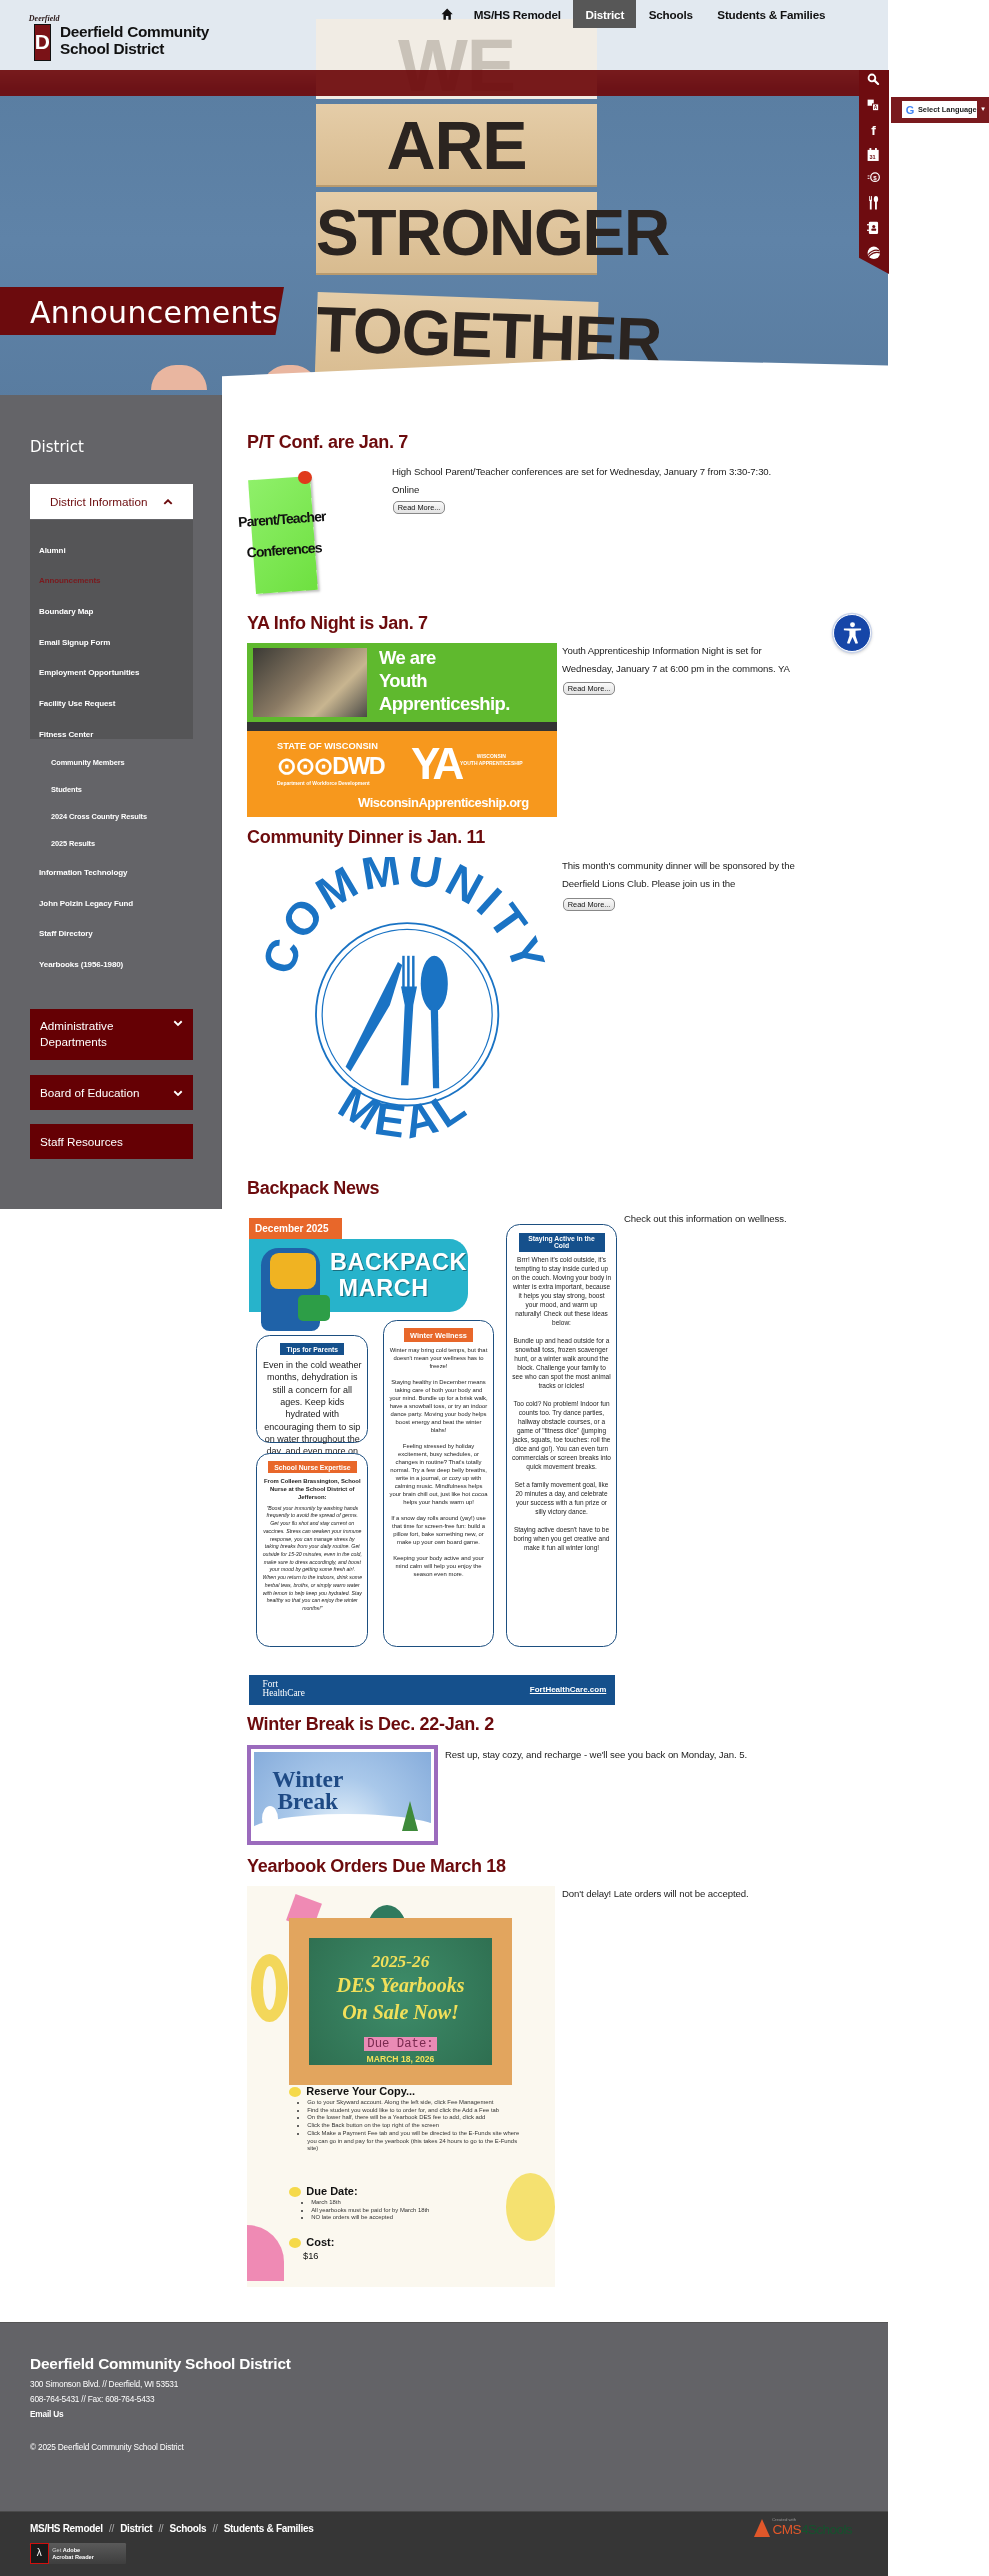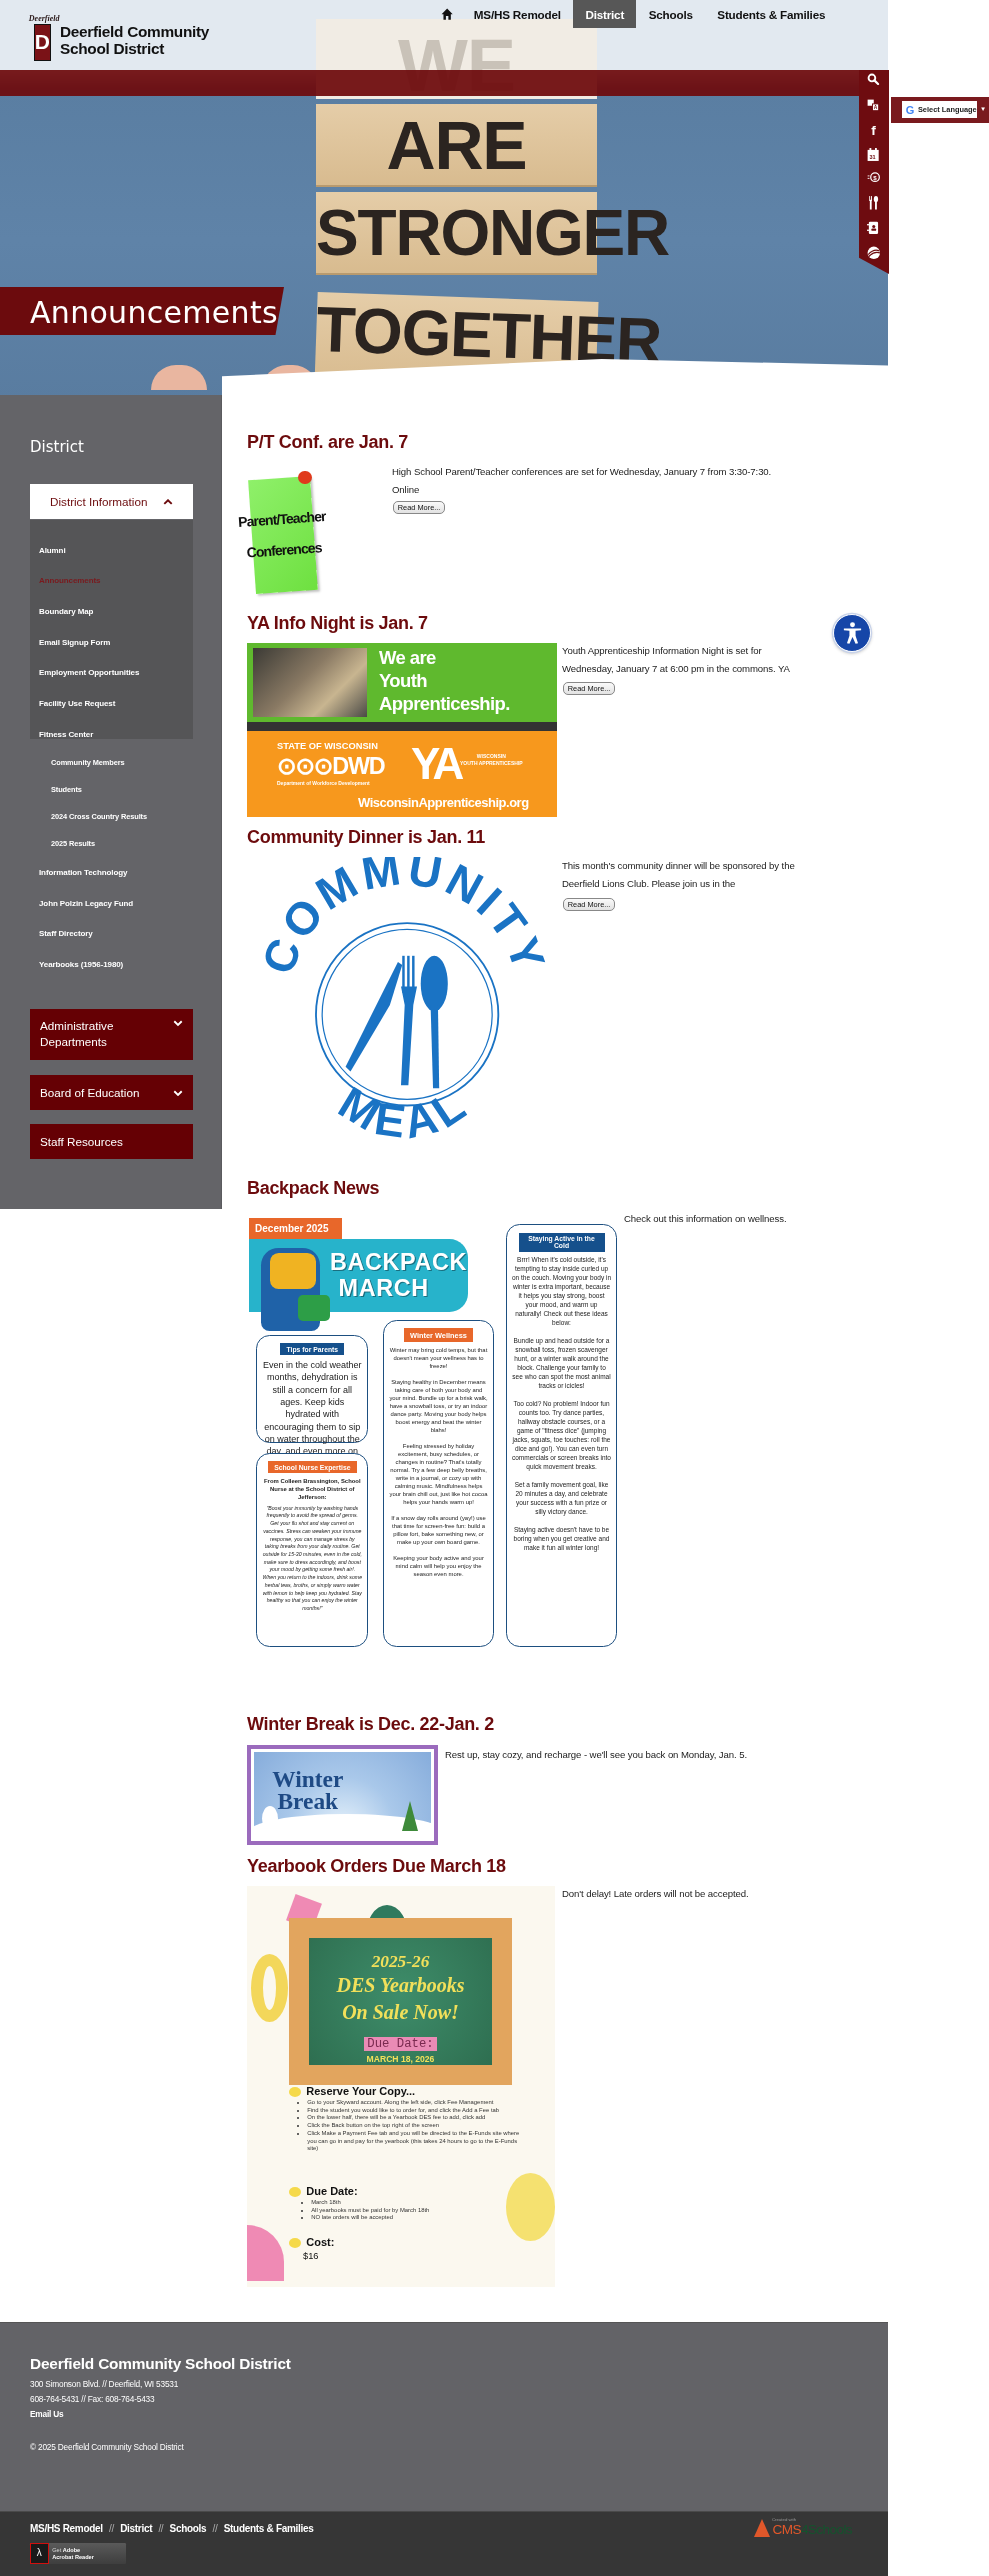--- a/index.html
+++ b/index.html
@@ -404,20 +404,24 @@
       <div class="bp-body" style="font-size:6.5px; line-height:9px;">Brrr! When it's cold outside, it's tempting to stay inside curled up on the couch. Moving your body in winter is extra important, because it helps you stay strong, boost your mood, and warm up naturally! Check out these ideas below:
 
 Bundle up and head outside for a snowball toss, frozen scavenger hunt, or a winter walk around the block. Challenge your family to see who can spot the most animal tracks or icicles!
 
 Too cold? No problem! Indoor fun counts too. Try dance parties, hallway obstacle courses, or a game of "fitness dice" (jumping jacks, squats, toe touches: roll the dice and go!). You can even turn commercials or screen breaks into quick movement breaks.
 
 Set a family movement goal, like 20 minutes a day, and celebrate your success with a fun prize or silly victory dance.
 
 Staying active doesn't have to be boring when you get creative and make it fun all winter long!</div>
     </div>
+    <div class="bp-footer">
+      <div class="bp-fhc" style="width:37px;">Fort HealthCare</div>
+      <div class="bp-url">FortHealthCare.com</div>
+    </div>
   </div>
   <div class="post-text" style="left:624px; top:1210px;">
     <div>Check out this information on wellness.</div>
   </div>
 
   <h2 class="post-title" style="top:1714px">Winter Break is Dec. 22-Jan. 2</h2>
   <div class="img-winter">
     <div class="wb-inner">
       <div class="wb-sky">
         <div class="wb-snow"></div>

